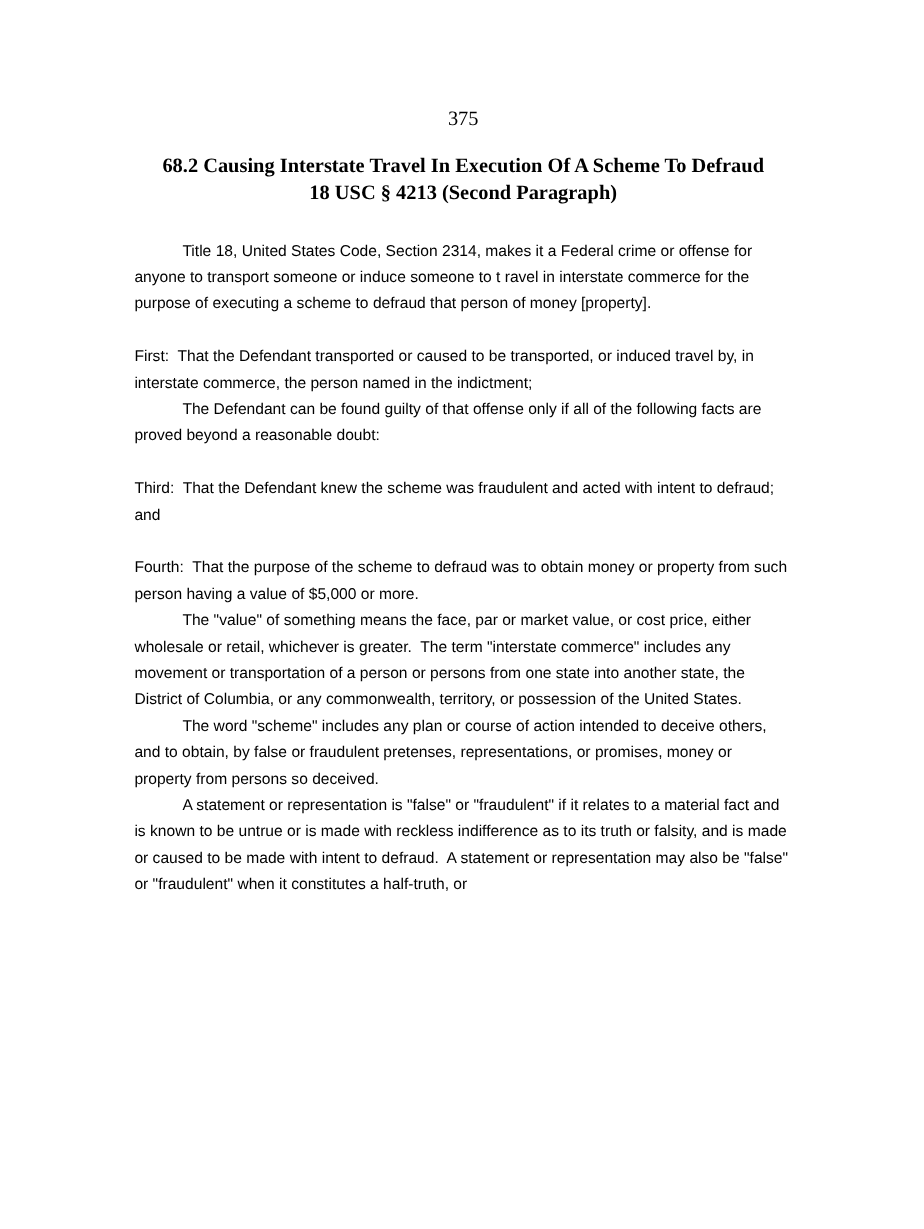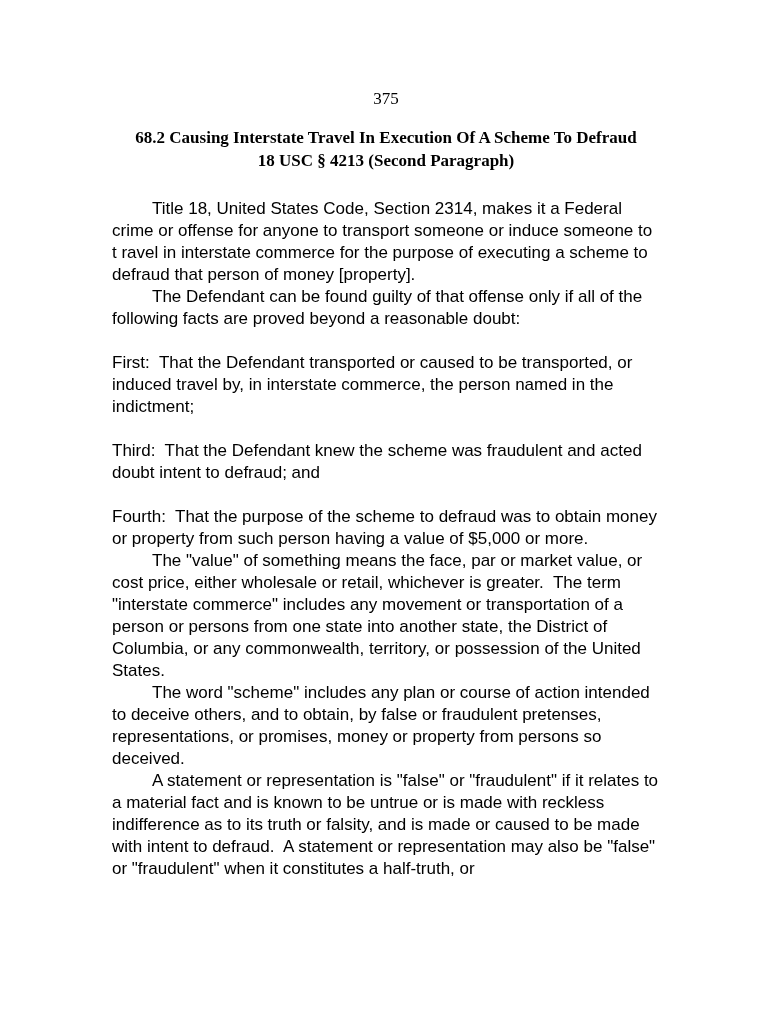--- a/index.html
+++ b/index.html
@@ -30,21 +30,21 @@
     font-family: "Liberation Serif", serif;
     font-weight: bold;
     font-size: 17px;
     line-height: 23px;
   }
   .heading-line {
     display: block;
   }
   .doc-body {
     margin-top: 26px;
-    font-size: 17px;
+    font-size: 13px;
     line-height: 22px;
   }
   .para {
     margin: 0;
     white-space: pre-wrap;
   }
   .para.indent {
     text-indent: 40px;
   }
   .para.gap {
@@ -60,26 +60,26 @@
 
   <h1 class="heading">
     <span class="heading-line">68.2 Causing Interstate Travel In Execution Of A Scheme To Defraud</span>
     <span class="heading-line">18 USC § 4213 (Second Paragraph)</span>
   </h1>
 
   <div class="doc-body">
 
     <p class="para indent">Title 18, United States Code, Section 2314, makes it a Federal crime or offense for anyone to transport someone or induce someone to t ravel in interstate commerce for the purpose of executing a scheme to defraud that person of money [property].</p>
 
+    <p class="para gap">First:  That the Defendant transported or caused to be transported, or induced travel by, in interstate commerce, the person named in the indictment;</p>
+
     <p class="para indent">The Defendant can be found guilty of that offense only if all of the following facts are proved beyond a reasonable doubt:</p>
 
-    <p class="para gap">First:  That the Defendant transported or caused to be transported, or induced travel by, in interstate commerce, the person named in the indictment;</p>
 
-
-    <p class="para gap">Third:  That the Defendant knew the scheme was fraudulent and acted doubt intent to defraud; and</p>
+    <p class="para gap">Third:  That the Defendant knew the scheme was fraudulent and acted with intent to defraud; and</p>
 
     <p class="para gap">Fourth:  That the purpose of the scheme to defraud was to obtain money or property from such person having a value of $5,000 or more.</p>
 
     <p class="para indent">The "value" of something means the face, par or market value, or cost price, either wholesale or retail, whichever is greater.  The term "interstate commerce" includes any movement or transportation of a person or persons from one state into another state, the District of Columbia, or any commonwealth, territory, or possession of the United States.</p>
 
     <p class="para indent">The word "scheme" includes any plan or course of action intended to deceive others, and to obtain, by false or fraudulent pretenses, representations, or promises, money or property from persons so deceived.</p>
 
     <p class="para indent">A statement or representation is "false" or "fraudulent" if it relates to a material fact and is known to be untrue or is made with reckless indifference as to its truth or falsity, and is made or caused to be made with intent to defraud.  A statement or representation may also be "false" or "fraudulent" when it constitutes a half-truth, or</p>
 
   </div>

